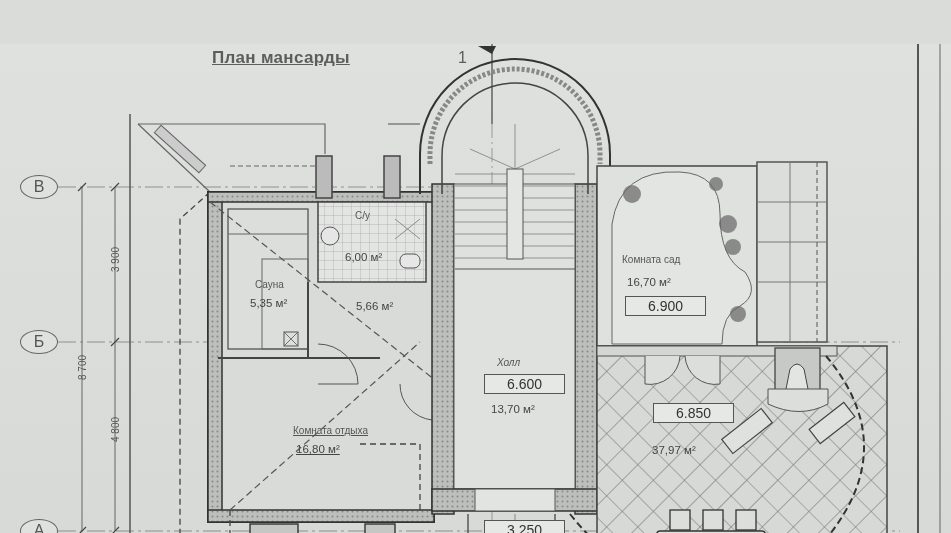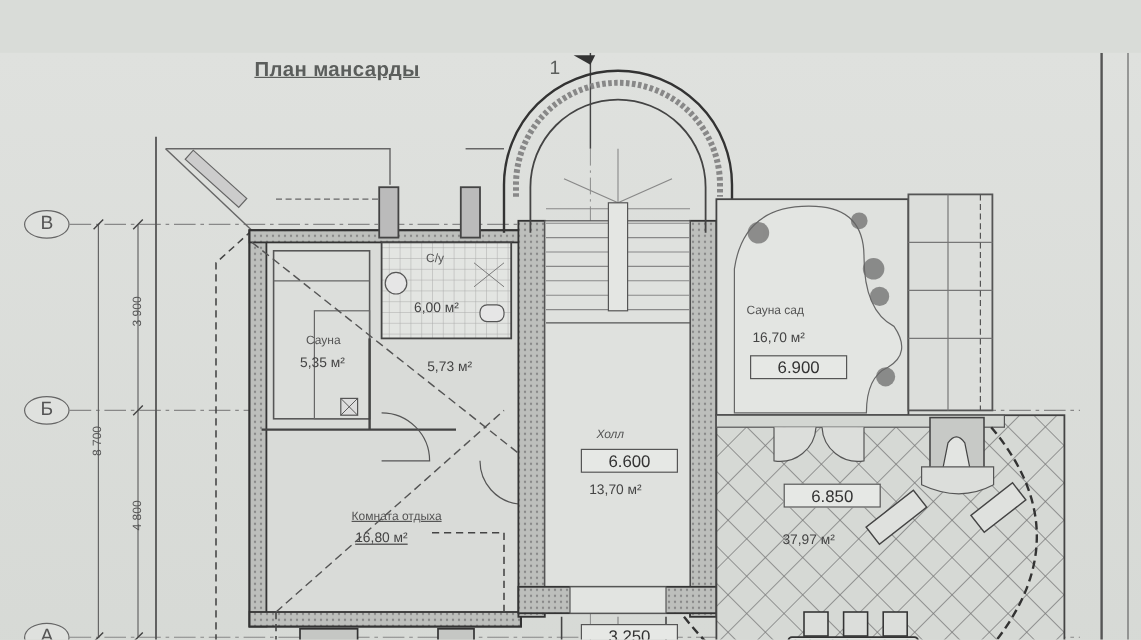--- a/index.html
+++ b/index.html
@@ -181,27 +181,27 @@
   <div class="dim" style="left:62px;top:318px;width:40px;text-align:center;">8 700</div>
   <div class="dim" style="left:95px;top:210px;width:40px;text-align:center;">3 900</div>
   <div class="dim" style="left:95px;top:380px;width:40px;text-align:center;">4 800</div>
 
   <div class="lbl room" style="left:355px;top:166px;">С/у</div>
   <div class="lbl area" style="left:345px;top:207px;text-align:right;">6,00 м²</div>
 
   <div class="lbl room" style="left:255px;top:235px;">Сауна</div>
   <div class="lbl area" style="left:250px;top:253px;">5,35 м²</div>
 
-  <div class="lbl area" style="left:356px;top:256px;">5,73 м²</div>
+  <div class="lbl area" style="left:356px;top:256px;">5,66 м²</div>
 
   <div class="lbl room" style="left:497px;top:313px;font-style:italic;">Холл</div>
   <div class="lvl" style="left:484px;top:330px;">6.600</div>
   <div class="lbl area" style="left:491px;top:359px;">13,70 м²</div>
 
-  <div class="lbl room" style="left:622px;top:210px;">Сауна сад</div>
+  <div class="lbl room" style="left:622px;top:210px;">Комната сад</div>
   <div class="lbl area" style="left:627px;top:232px;">16,70 м²</div>
   <div class="lvl" style="left:625px;top:252px;">6.900</div>
 
   <div class="lbl room u" style="left:293px;top:381px;">Комната отдыха</div>
   <div class="lbl area" style="left:296px;top:399px;text-decoration:underline;">16,80 м²</div>
 
   <div class="lvl" style="left:653px;top:359px;">6.850</div>
   <div class="lbl area" style="left:652px;top:400px;">37,97 м²</div>
 
   <div class="lvl" style="left:484px;top:476px;">3.250</div>

